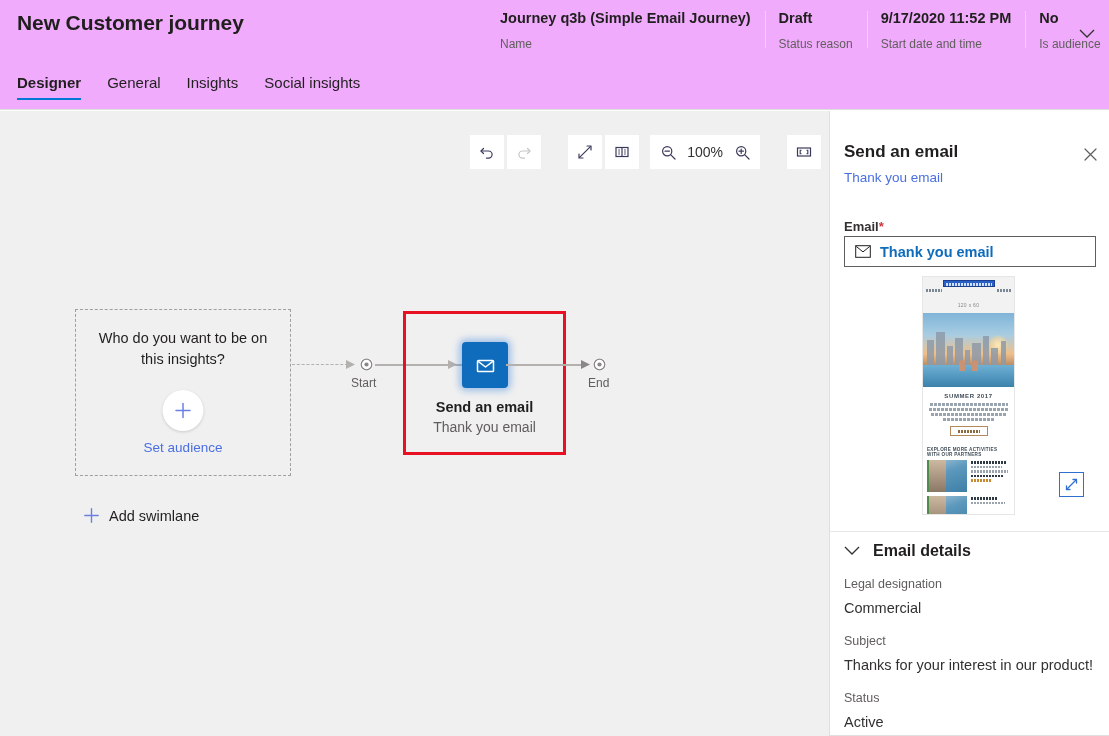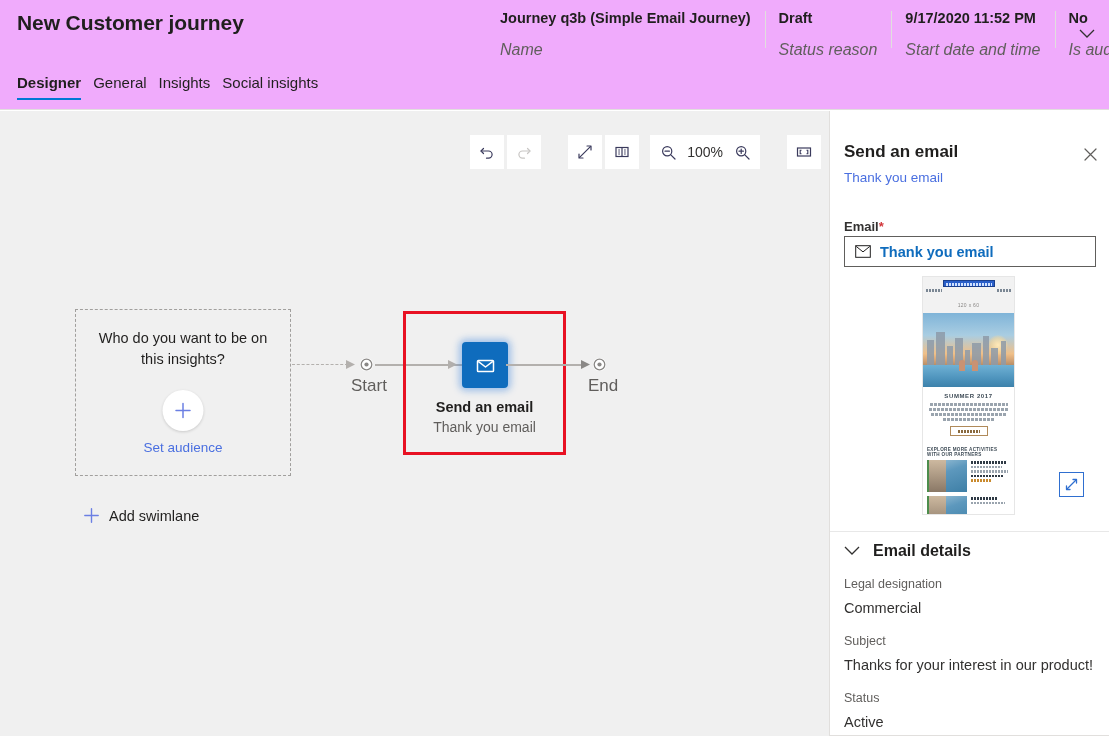--- a/index.html
+++ b/index.html
@@ -34,34 +34,34 @@
   .meta-col + .meta-col { padding-left: 14px; }
   .meta-col + .meta-col::before {
     content: ""; position: absolute; left: 0; top: 1px;
     width: 1px; height: 37px; background: #e1dfdd;
   }
   .meta-val {
     font-size: 14.5px; font-weight: 600; color: #201f1e;
     line-height: 17px; white-space: nowrap;
   }
   .meta-lab {
-    font-size: 16px; color: #605e5c;
-    line-height: 16px; margin-top: 15px; white-space: nowrap; font-style: italic;
+    font-size: 12px; color: #605e5c;
+    line-height: 16px; margin-top: 9px; white-space: nowrap;
   }
   .meta-chevron {
     position: absolute; right: 8px; top: 20px;
     width: 28px; height: 28px;
     display: flex; align-items: center; justify-content: center;
     cursor: pointer;
   }
 
   
   .tabs {
     position: absolute; left: 17px; top: 74px;
-    display: flex; align-items: flex-end; gap: 12px; justify-content: center;
+    display: flex; align-items: flex-end; gap: 26px; justify-content: center;
   }
   .tab {
     position: relative;
     font-size: 15px; color: #201f1e;
     padding-bottom: 9px; cursor: pointer;
     white-space: nowrap;
   }
   .tab.active { font-weight: 600; }
   .tab.active::after {
     content: ""; position: absolute;
@@ -148,21 +148,21 @@
   }
   .node-start {
     position: absolute; left: 359px; top: 246px;
     width: 15px; height: 15px;
   }
   .node-end {
     position: absolute; left: 592px; top: 246px;
     width: 15px; height: 15px;
   }
   .node-lbl {
-    position: absolute; font-size: 17px; color: #605e5c;
+    position: absolute; font-size: 12px; color: #605e5c;
     white-space: nowrap;
   }
   .line-mid {
     position: absolute; left: 375px; top: 253px;
     width: 92px; height: 1.5px; background: #b3b0ad;
   }
   .line-right {
     position: absolute; left: 506px; top: 253px;
     width: 80px; height: 1.5px; background: #b3b0ad;
   }

